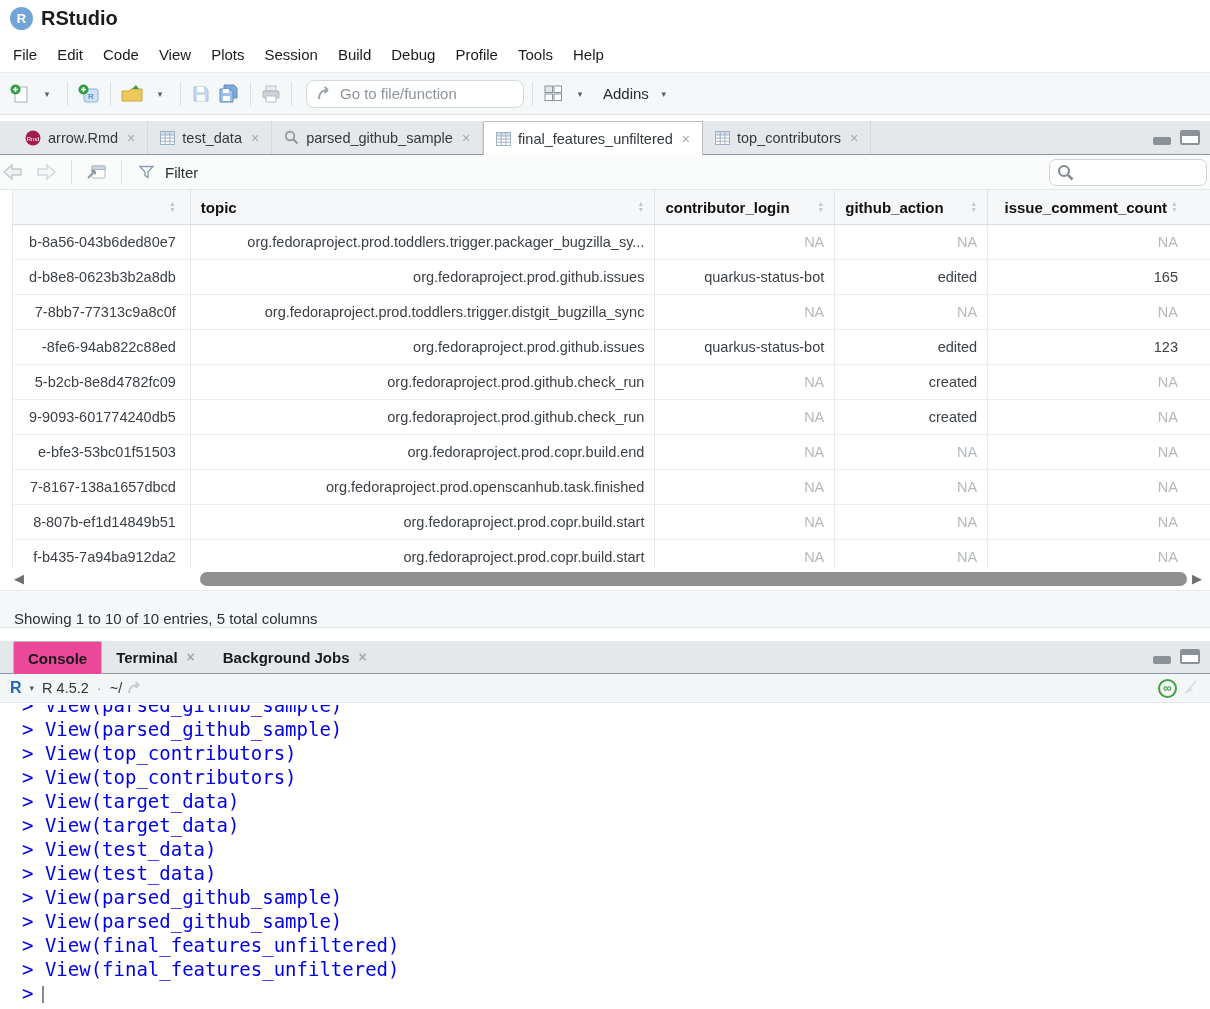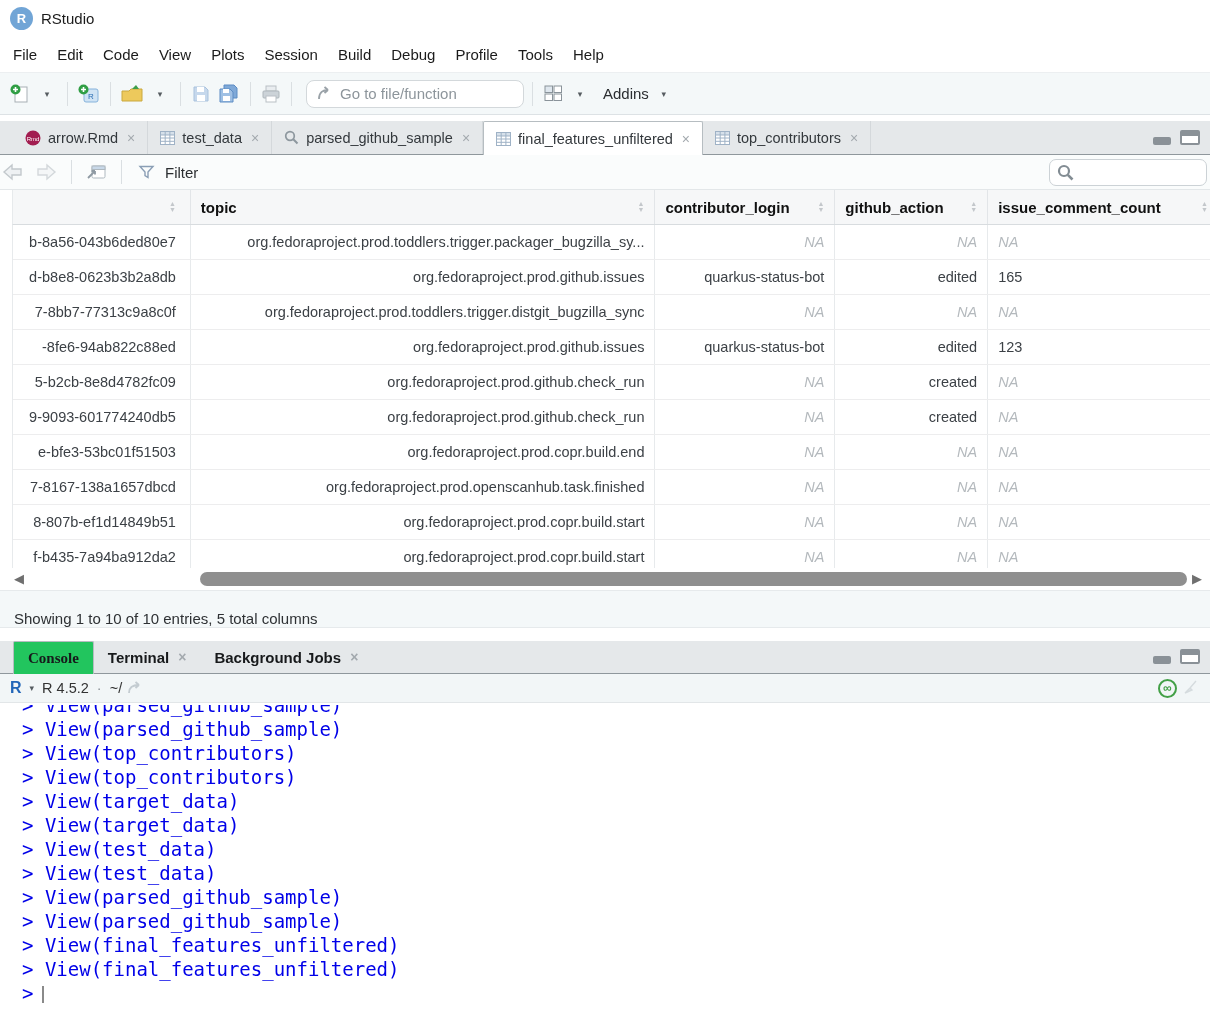--- a/index.html
+++ b/index.html
@@ -3,21 +3,21 @@
 <meta charset="utf-8">
 <style>
   * { box-sizing: border-box; margin: 0; padding: 0; }
   html,body { width:1210px; height:1009px; overflow:hidden; background:#fff;
               font-family:"Liberation Sans", sans-serif; }
 
   
   .titlebar { height:37px; display:flex; align-items:center; padding-left:10px; gap:8px; background:#fff; }
   .rlogo { width:23px; height:23px; border-radius:50%; background:#71a5d6; color:#fff;
            font-size:13px; font-weight:bold; display:flex; align-items:center; justify-content:center; }
-  .wtitle { font-size:15px; color:#1b1b1b; }
+  .wtitle { font-size:20px; color:#1b1b1b;font-weight:bold; }
 
   
   .menubar { height:35px; display:flex; align-items:center; padding-left:3px; background:#fff; }
   .menu-item { font-size:15px; color:#1b1b1b; padding:6px 10px; cursor:default; }
 
   
   .toolbar { height:43px; background:#f4f8f9; border-top:1px solid #eceff1; border-bottom:1px solid #dde2e5;
              display:flex; align-items:center; padding:0 8px; gap:3px; }
   .tbtn { height:28px; min-width:24px; display:flex; align-items:center; justify-content:center; padding:0 2px; }
   .caret { font-size:9px; color:#565c61; padding:0 3px; }
@@ -57,42 +57,42 @@
   .hcell .hlabel { flex:1; overflow:hidden; }
   .sorter { display:flex; flex-direction:column; line-height:6px; font-size:7px; color:#c3c7cb; padding-left:4px; }
   .gbody { height:343px; overflow:hidden; border-left:1px solid #e7eaec; }
   .grow { height:35px; display:flex; border-bottom:1px solid #ededee; background:#fff; }
   .cell { font-size:14.5px; color:#3c4146; padding:0 10px; line-height:34px; border-right:1px solid #e7eaec;
           overflow:hidden; white-space:nowrap;text-align:right; }
   .w0 { width:178px; text-align:right; padding-right:14px; }
   .w1 { width:465px; }
   .w2 { width:180px; }
   .w3 { width:153px; }
-  .w4 { width:222px; text-align:left; padding-right:2px; border-right:none; }
-  .na { color:#b4b9bd; font-style:italic; }
+  .w4 { width:222px; text-align:right; padding-right:32px; border-right:none; }
+  .na { color:#b4b9bd; }
 
   
   .hscroll { height:22px; position:relative; background:#fff; }
   .harrow { position:absolute; top:3px; font-size:13px; color:#6f6f6f; }
   .harrow.left { left:14px; }
   .harrow.right { right:8px; }
   .hthumb { position:absolute; left:200px; top:4px; width:987px; height:14px; border-radius:7px; background:#8f8f8f; }
 
   
   .statusbar { height:38px; background:#f4f8f9; border-top:1px solid #e6eaec; border-bottom:1px solid #e6eaec;
                display:flex; align-items:flex-end; padding-left:14px; font-size:15px; color:#2e3134; }
   .pane-gap { height:13px; background:#fff; }
 
   
   .ctabbar { height:33px; background:#e5e8ea; border-bottom:1px solid #8f979c; display:flex; align-items:flex-end;
              padding-left:13px; position:relative; }
   .ctab { height:32px; display:flex; align-items:center; gap:7px; padding:0 14px; font-size:15px; font-weight:bold;
           color:#17191b; cursor:default; }
-  .ctab.active { background:#22c55e; border:1px solid #b6bdc1; border-bottom:none; margin-bottom:-1px; height:33px;
-                 border-radius:2px 2px 0 0; z-index:2;font-family:Liberation Serif, serif; }
+  .ctab.active { background:#ec4899; border:1px solid #b6bdc1; border-bottom:none; margin-bottom:-1px; height:33px;
+                 border-radius:2px 2px 0 0; z-index:2; }
   .ctabbar .pane-btns { top:8px; }
 
   
   .ctoolbar { height:29px; background:#f2f6f7; border-bottom:1px solid #e2e6e8; display:flex; align-items:center;
               padding:0 10px; gap:5px; }
   .rglyph { font-size:16px; font-weight:bold; color:#2266b8; }
   .cinfo { font-size:14.5px; color:#333; }
   .cdot { color:#8a9096; padding:0 3px; }
   .suspend { width:19px; height:19px; border:2px solid #43a047; border-radius:50%; color:#43a047; font-size:12px;
              font-weight:bold; display:flex; align-items:center; justify-content:center; line-height:1; }

